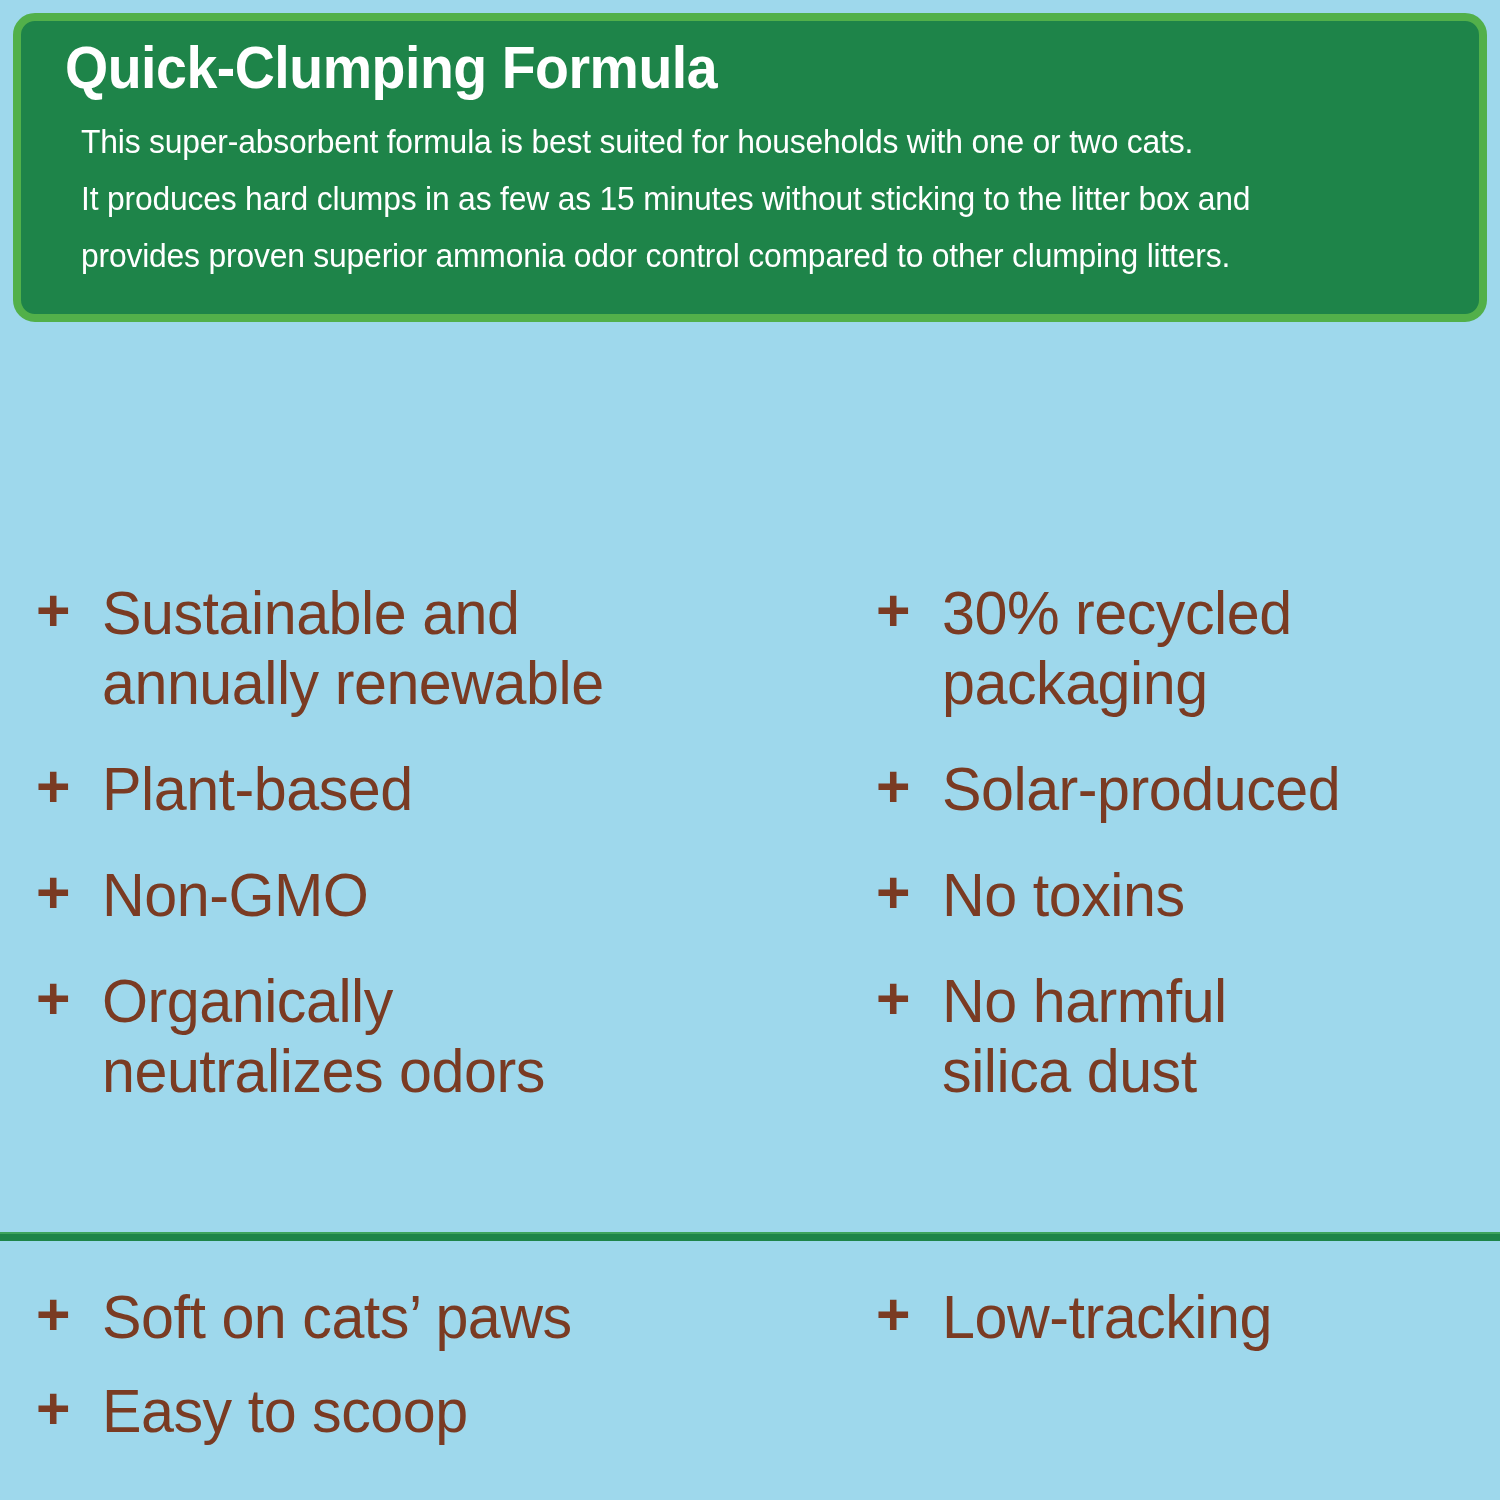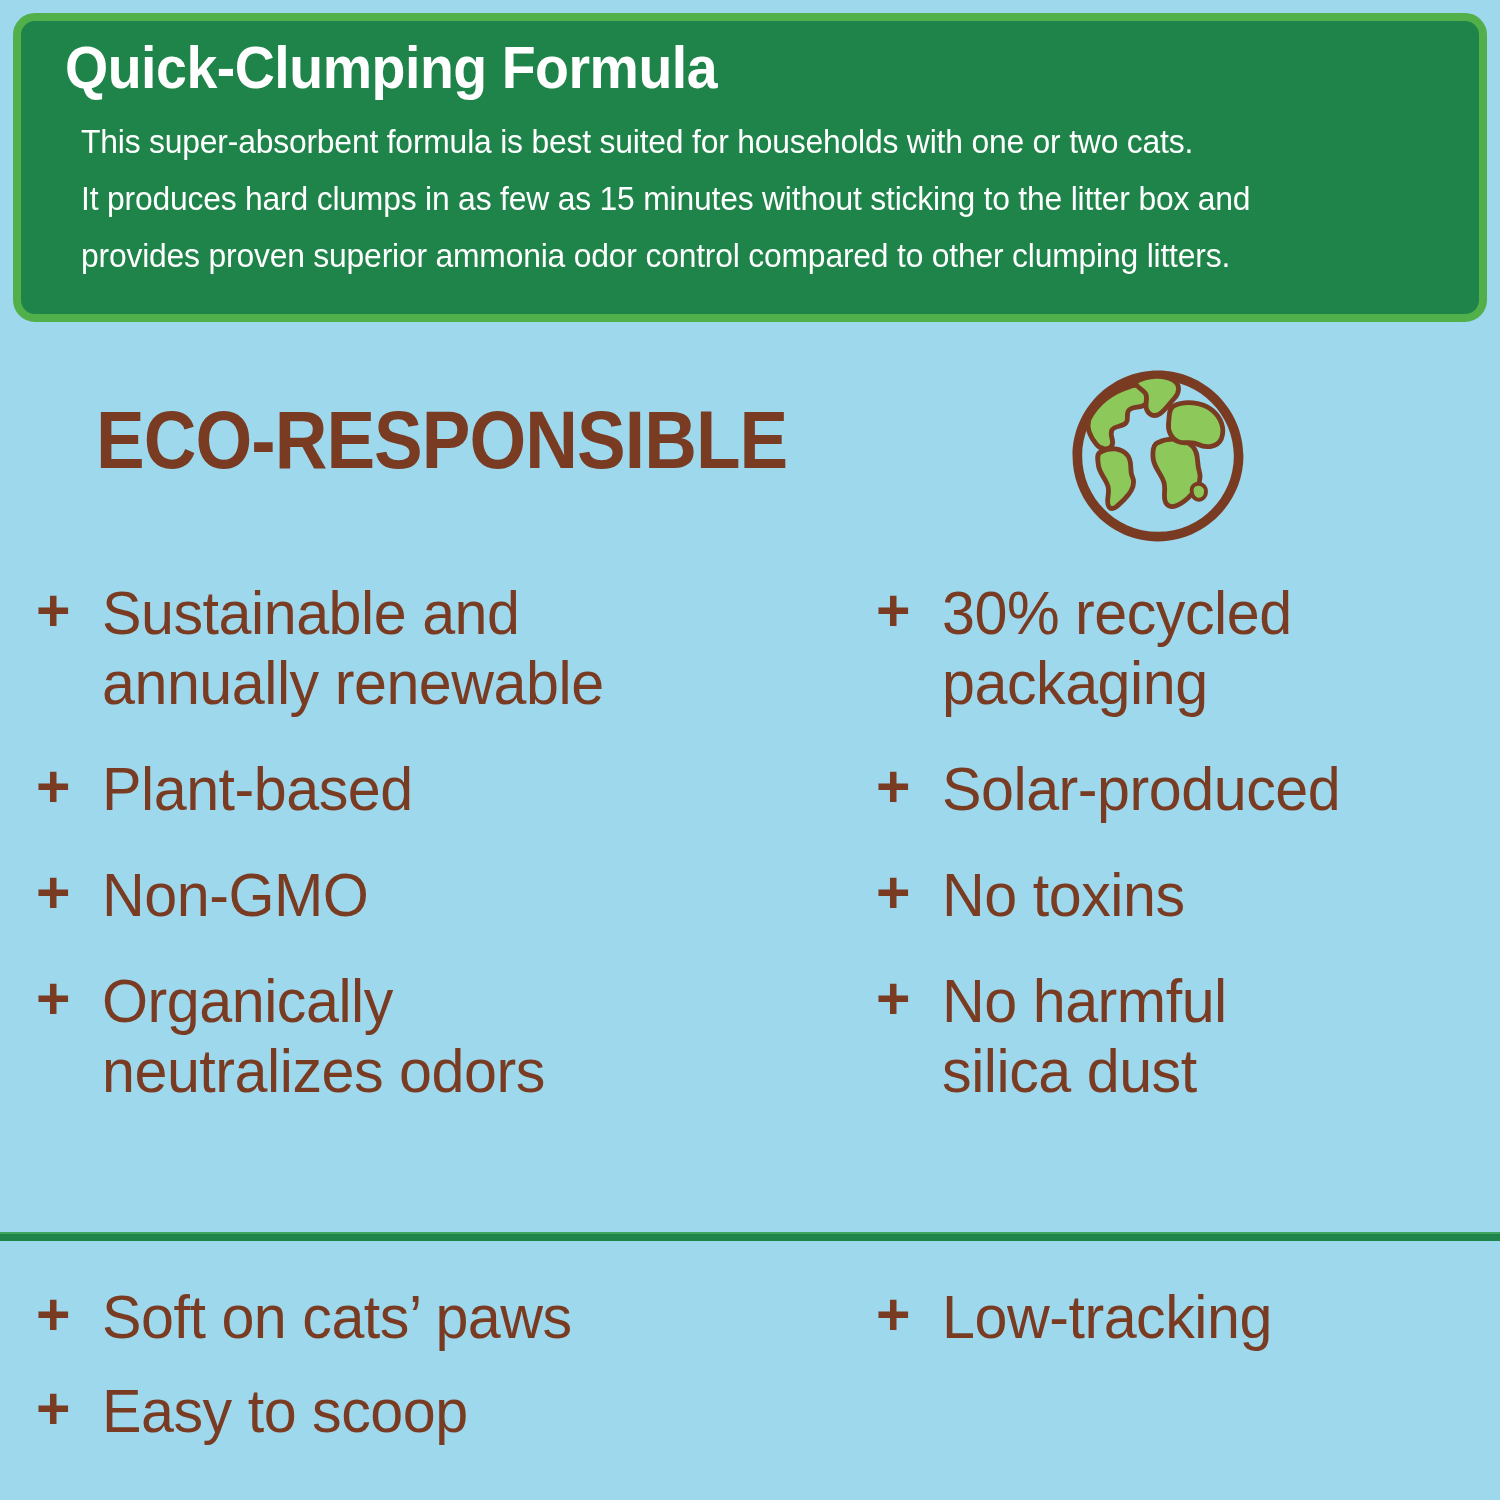--- a/index.html
+++ b/index.html
@@ -163,60 +163,20 @@
     <div class="header-inner">
       <div class="header-title">Quick-Clumping Formula</div>
       <div class="header-body">
         <div class="header-line">This super-absorbent formula is best suited for households with one or two cats.</div>
         <div class="header-line">It produces hard clumps in as few as 15 minutes without sticking to the litter box and</div>
         <div class="header-line">provides proven superior ammonia odor control compared to other clumping litters.</div>
       </div>
     </div>
   </div>
 
-  <div class="eco-heading-row">
-    <div class="eco-heading">ECO-RESPONSIBLE</div>
-
-    <svg class="globe-icon" viewBox="0 0 200 200">
-
-      <circle cx="100" cy="100" r="88" fill="#9ed8ec"></circle>
-
-      <path d="M100 11 C148 11 189 51 189 100 C189 149 148 189 100 189
-               C51 189 11 149 11 100 C11 51 51 11 100 11 Z
-               M100 21 C56 21 21 57 21 100 C21 143 56 179 100 179
-               C144 179 179 143 179 100 C179 57 144 21 100 21 Z" fill="#7a3b23"></path>
-
-      <path d="M28 62 C36 46 52 33 70 28 C78 24 86 28 90 34
-               C93 40 88 46 84 48 C79 50 74 48 70 52
-               C66 56 70 61 67 65 C63 70 55 68 52 73
-               C49 79 55 84 52 89 C49 95 40 93 36 88
-               C31 82 25 72 28 62 Z" fill="#8cc85a" stroke="#7a3b23" stroke-width="5" stroke-linejoin="round"></path>
-
-      <path d="M78 22 C90 16 106 15 116 21 C124 26 122 35 117 40
-               C112 45 108 52 102 56 C96 60 90 57 88 51
-               C86 45 90 40 87 35 C84 30 74 27 78 22 Z" fill="#8cc85a" stroke="#7a3b23" stroke-width="5" stroke-linejoin="round"></path>
-
-      <path d="M40 96 C50 90 62 92 68 99 C74 106 70 114 73 121
-               C77 129 72 138 65 145 C59 151 53 158 49 153
-               C45 148 50 140 48 132 C46 124 39 118 38 110
-               C37 103 36 98 40 96 Z" fill="#8cc85a" stroke="#7a3b23" stroke-width="5" stroke-linejoin="round"></path>
-
-      <path d="M100 86 C112 80 128 82 136 90 C143 97 140 107 143 116
-               C146 126 140 136 131 144 C123 151 114 156 109 150
-               C104 144 109 135 106 127 C103 118 96 112 95 103
-               C94 94 95 88 100 86 Z" fill="#8cc85a" stroke="#7a3b23" stroke-width="5" stroke-linejoin="round"></path>
-
-      <path d="M116 48 C128 42 146 44 156 52 C166 60 170 72 166 82
-               C162 91 150 92 142 88 C134 84 128 88 121 85
-               C114 82 110 74 111 66 C112 58 111 51 116 48 Z" fill="#8cc85a" stroke="#7a3b23" stroke-width="5" stroke-linejoin="round"></path>
-
-      <path d="M138 130 C144 127 150 131 150 137 C150 143 145 147 140 145
-               C135 143 133 133 138 130 Z" fill="#8cc85a" stroke="#7a3b23" stroke-width="4" stroke-linejoin="round"></path>
-    </svg>
-  </div>
 
   <div class="features-upper">
 
     <div class="col-left">
       <div class="bullet">
         <span class="bullet-mark">+</span>
         <span class="bullet-text" style="white-space: pre-line;">Sustainable and
 annually renewable</span>
       </div>
       <div class="bullet">

